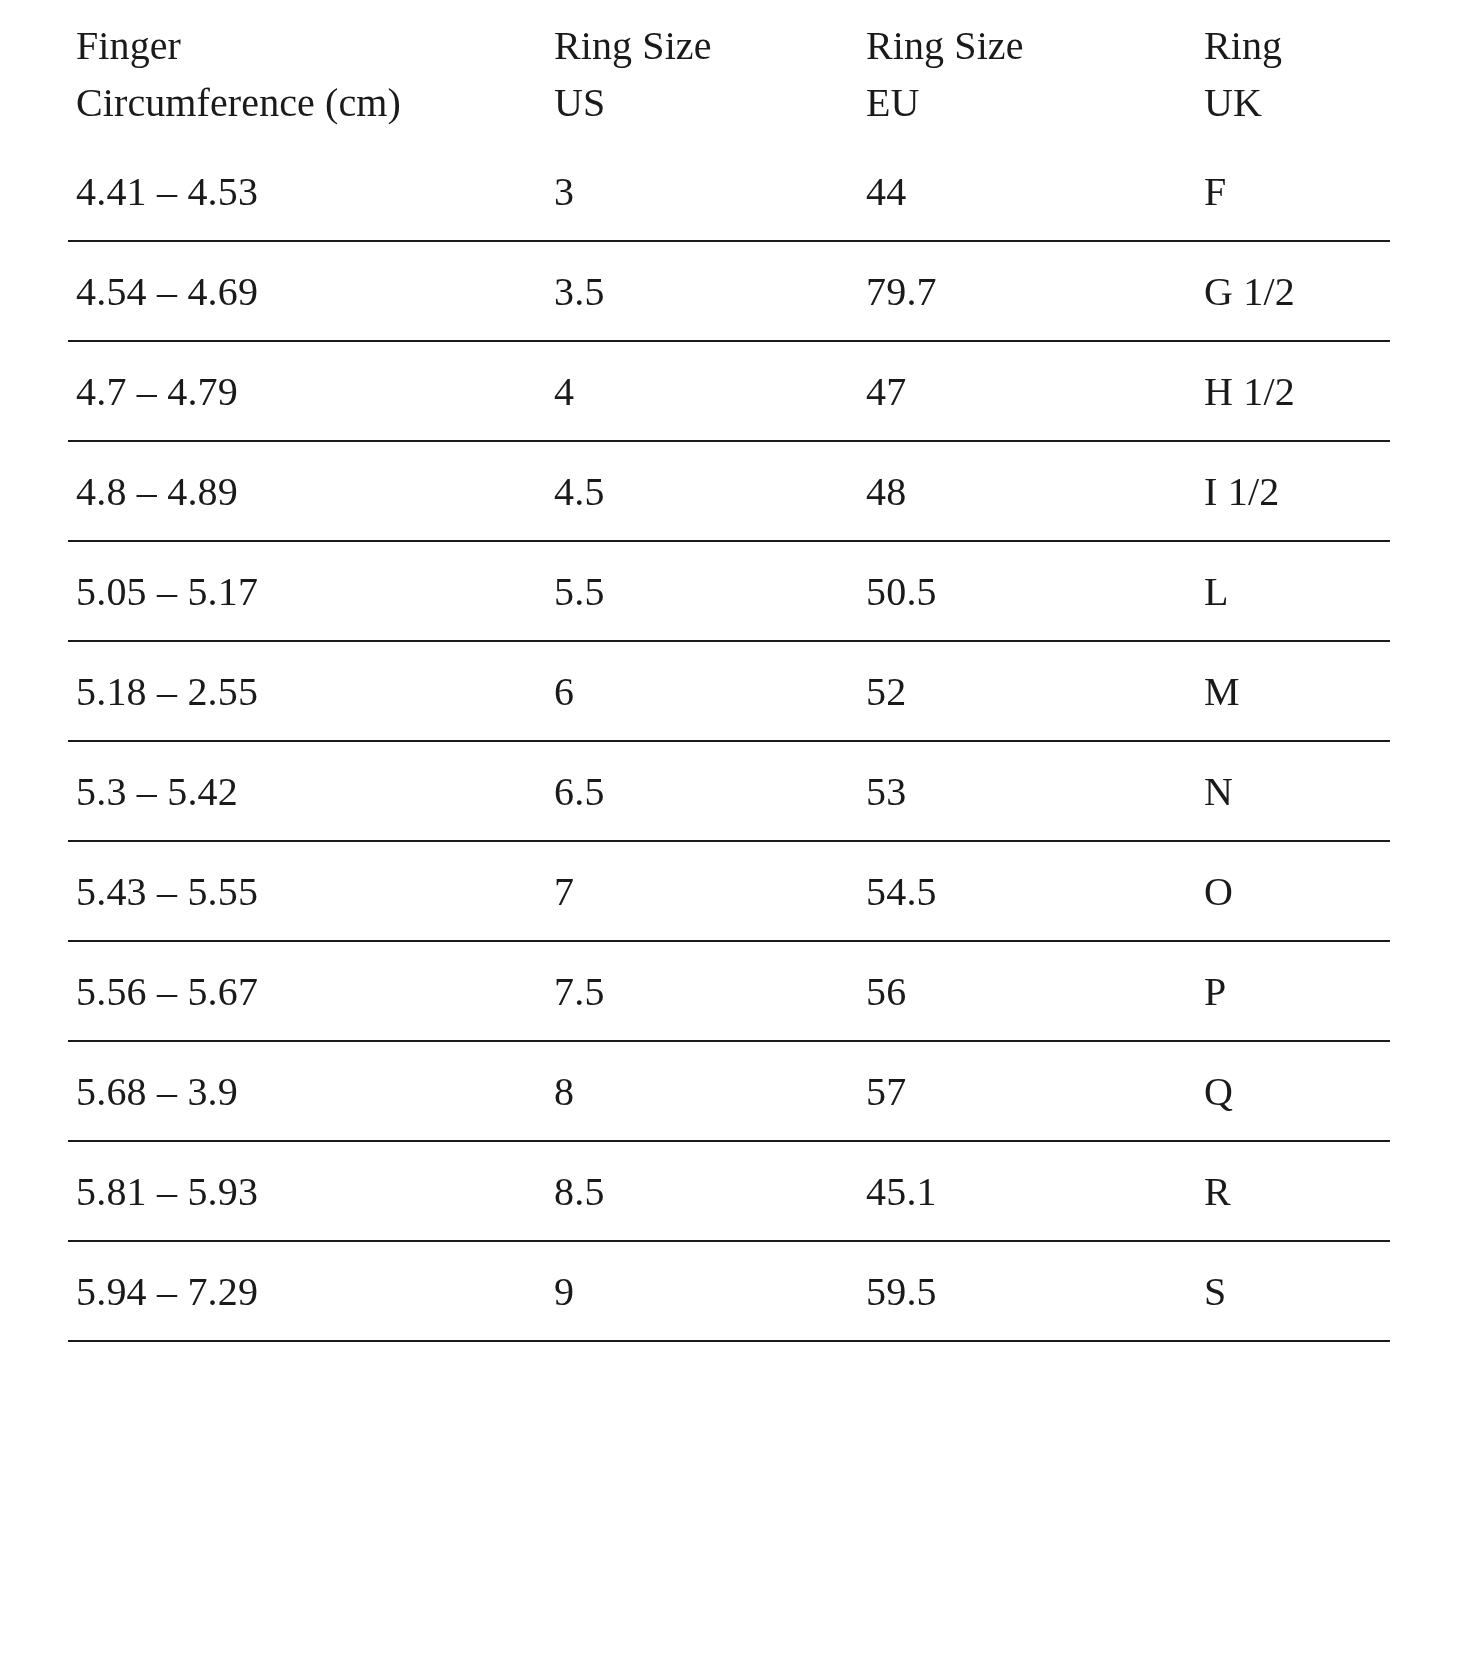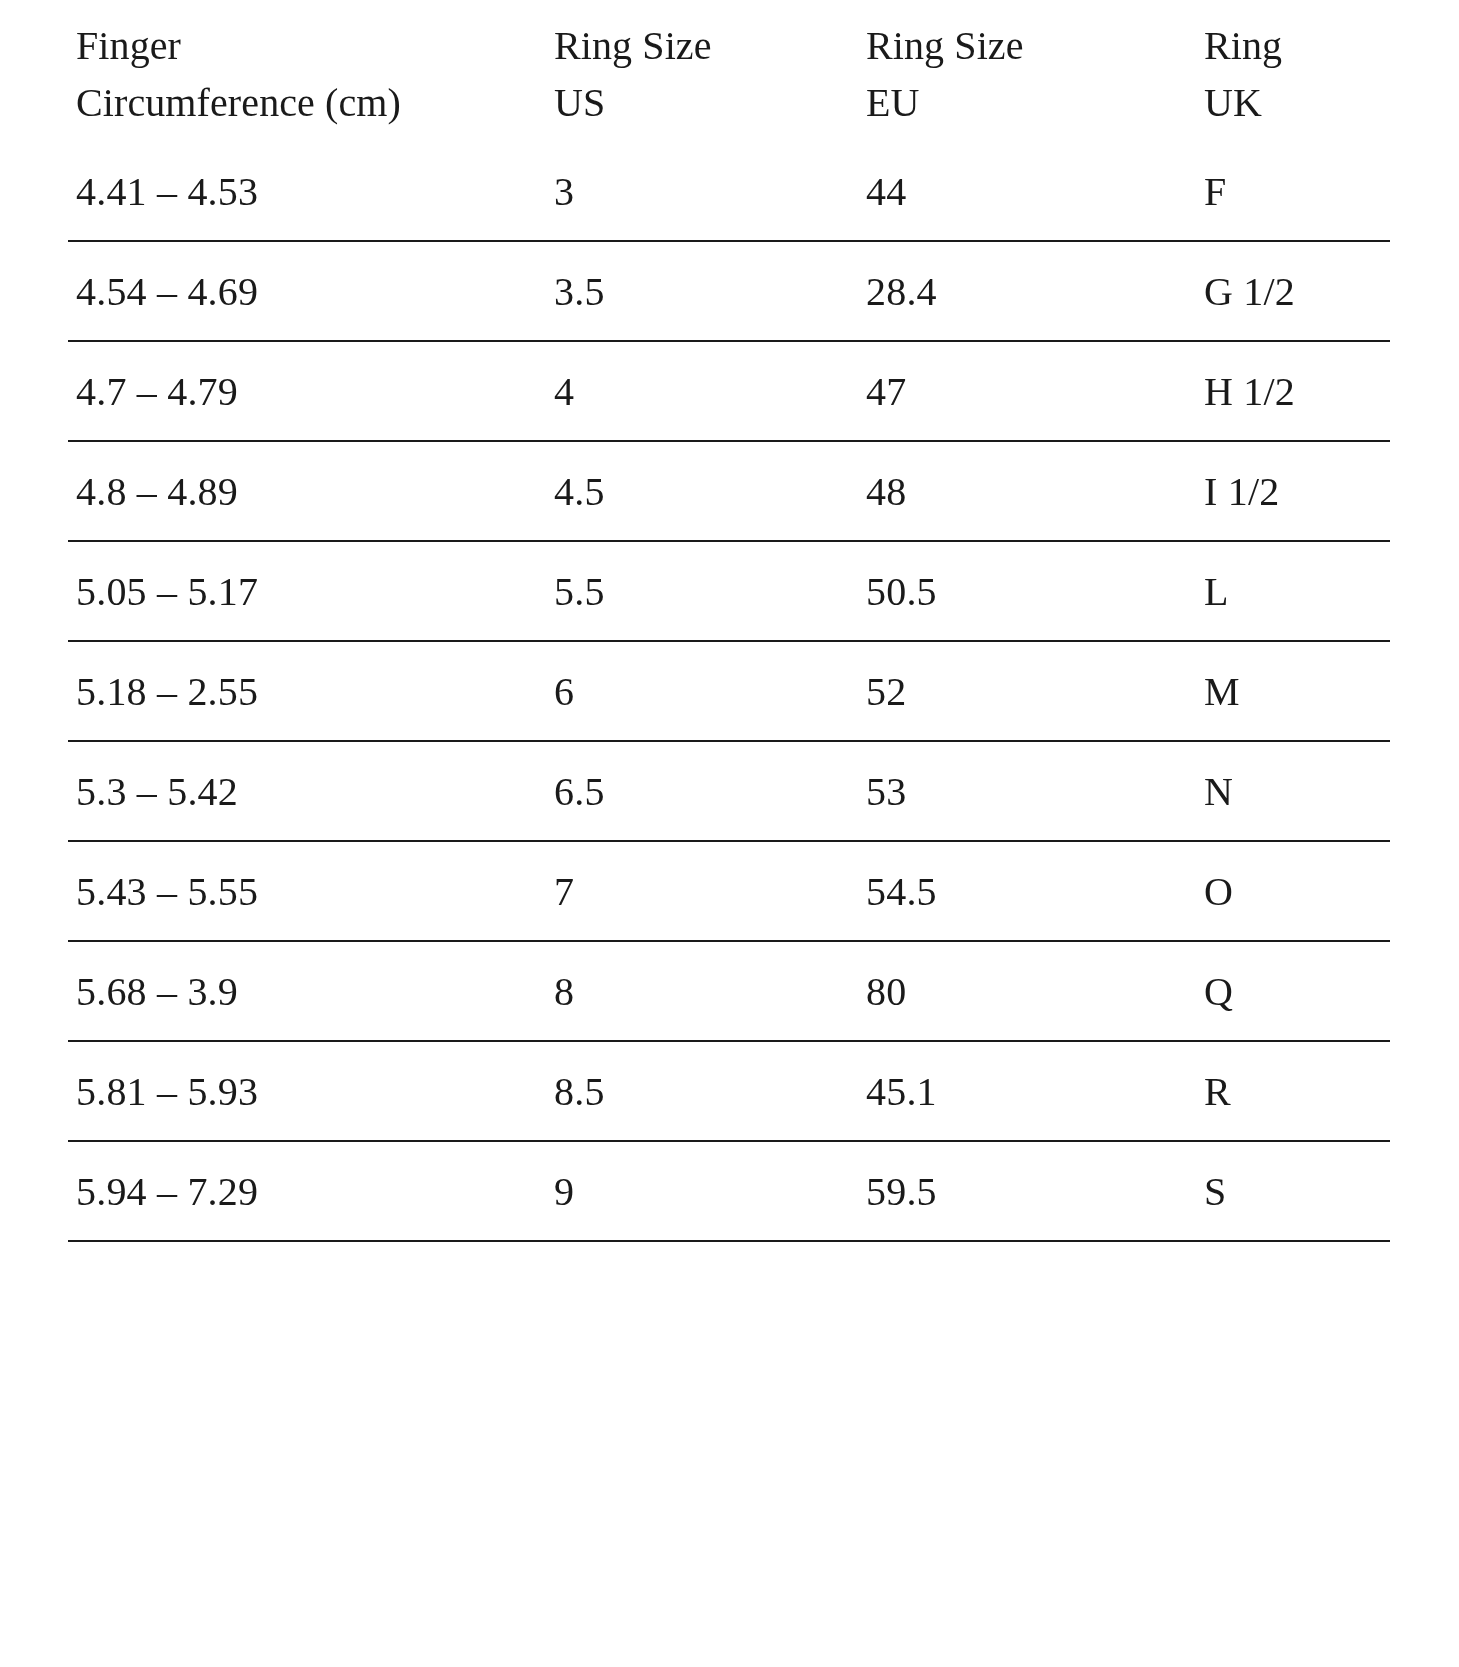--- a/index.html
+++ b/index.html
@@ -95,21 +95,21 @@
     <tbody>
       <tr>
         <td>4.41 – 4.53</td>
         <td>3</td>
         <td>44</td>
         <td>F</td>
       </tr>
       <tr>
         <td>4.54 – 4.69</td>
         <td>3.5</td>
-        <td>28.4</td>
+        <td>79.7</td>
         <td>G 1/2</td>
       </tr>
       <tr>
         <td>4.7 – 4.79</td>
         <td>4</td>
         <td>47</td>
         <td>H 1/2</td>
       </tr>
       <tr>
         <td>4.8 – 4.89</td>
@@ -135,23 +135,29 @@
         <td>53</td>
         <td>N</td>
       </tr>
       <tr>
         <td>5.43 – 5.55</td>
         <td>7</td>
         <td>54.5</td>
         <td>O</td>
       </tr>
       <tr>
+        <td>5.56 – 5.67</td>
+        <td>7.5</td>
+        <td>56</td>
+        <td>P</td>
+      </tr>
+      <tr>
         <td>5.68 – 3.9</td>
         <td>8</td>
-        <td>80</td>
+        <td>57</td>
         <td>Q</td>
       </tr>
       <tr>
         <td>5.81 – 5.93</td>
         <td>8.5</td>
         <td>45.1</td>
         <td>R</td>
       </tr>
       <tr>
         <td>5.94 – 7.29</td>

